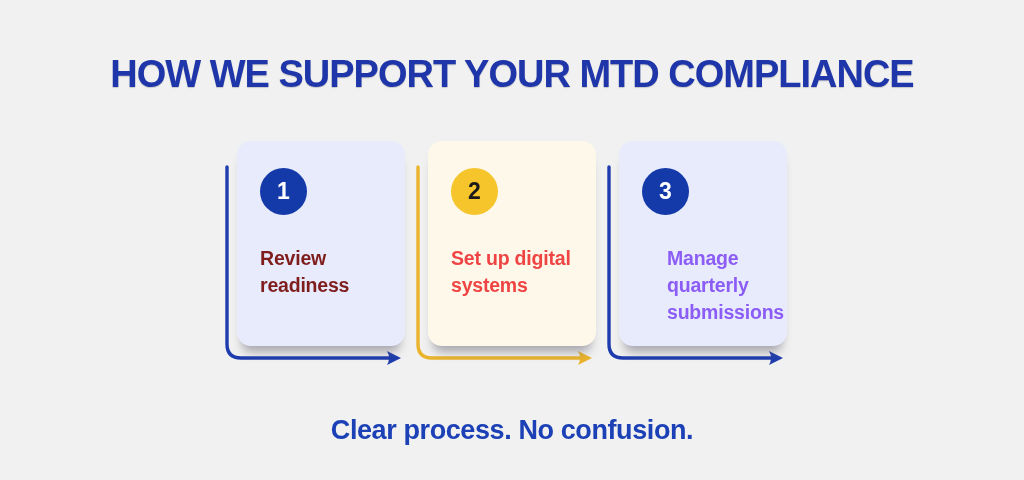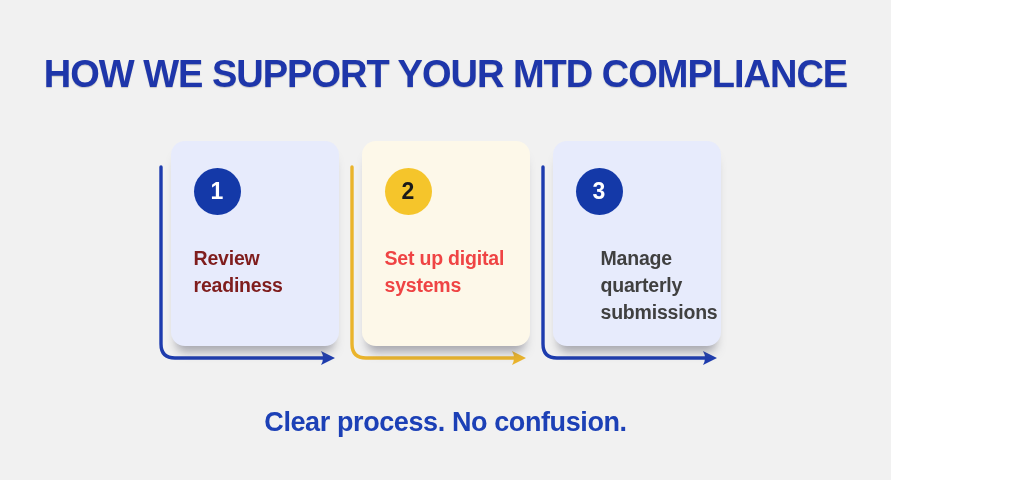--- a/index.html
+++ b/index.html
@@ -7,21 +7,21 @@
     padding: 0;
   }
   body {
     width: 1024px;
     height: 480px;
     overflow: hidden;
     font-family: "Liberation Sans", sans-serif;
     position: relative;
   }
   .page {
-    width: 891px;
+    width: 1024px;
     height: 480px;
     position: relative;
   }
   .page-title {
     margin: 0;
     padding-top: 54px;
     text-align: center;
     font-size: 38px;
     font-weight: 800;
     letter-spacing: -1px;
@@ -68,21 +68,21 @@
   .step-arrow {
     position: absolute;
     left: -16px;
     top: 0;
     width: 200px;
     height: 230px;
     z-index: 0;
     pointer-events: none;
   }
   .tagline {
-    margin: 8px;
+    margin: 16px;
     padding-top: 53px;
     text-align: center;
     font-size: 27px;
     font-weight: 800;
     letter-spacing: -0.4px;
   }
 </style>
 </head>
 <body>
 
@@ -120,21 +120,21 @@
 
     <div class="step-wrapper">
       <span class="step-arrow" style="color: rgb(30, 60, 174);">
         <svg width="200" height="230" viewBox="0 0 200 230">
           <path d="M 6 26 L 6 203 Q 6 217 20 217 L 169 217" fill="none" stroke="currentColor" stroke-width="3.4" stroke-linecap="round"></path>
           <path d="M 166 210 L 180 217 L 166 224 Q 170 217 166 210 Z" fill="currentColor"></path>
         </svg>
       </span>
       <div class="step-card" style="background: rgb(231, 235, 252);">
         <div class="step-circle" style="background: rgb(20, 57, 168); color: rgb(255, 255, 255);">3</div>
-        <div class="step-label" style="color: #404040; margin-left: 48px;">Manage quarterly submissions</div>
+        <div class="step-label" style="color: #8b5cf6; margin-left: 48px;">Manage quarterly submissions</div>
       </div>
     </div>
 
   </div>
 
   <p class="tagline" style="color: rgb(28, 64, 182);">Clear process. No confusion.</p>
 
 </div>
 
 </body></html>

